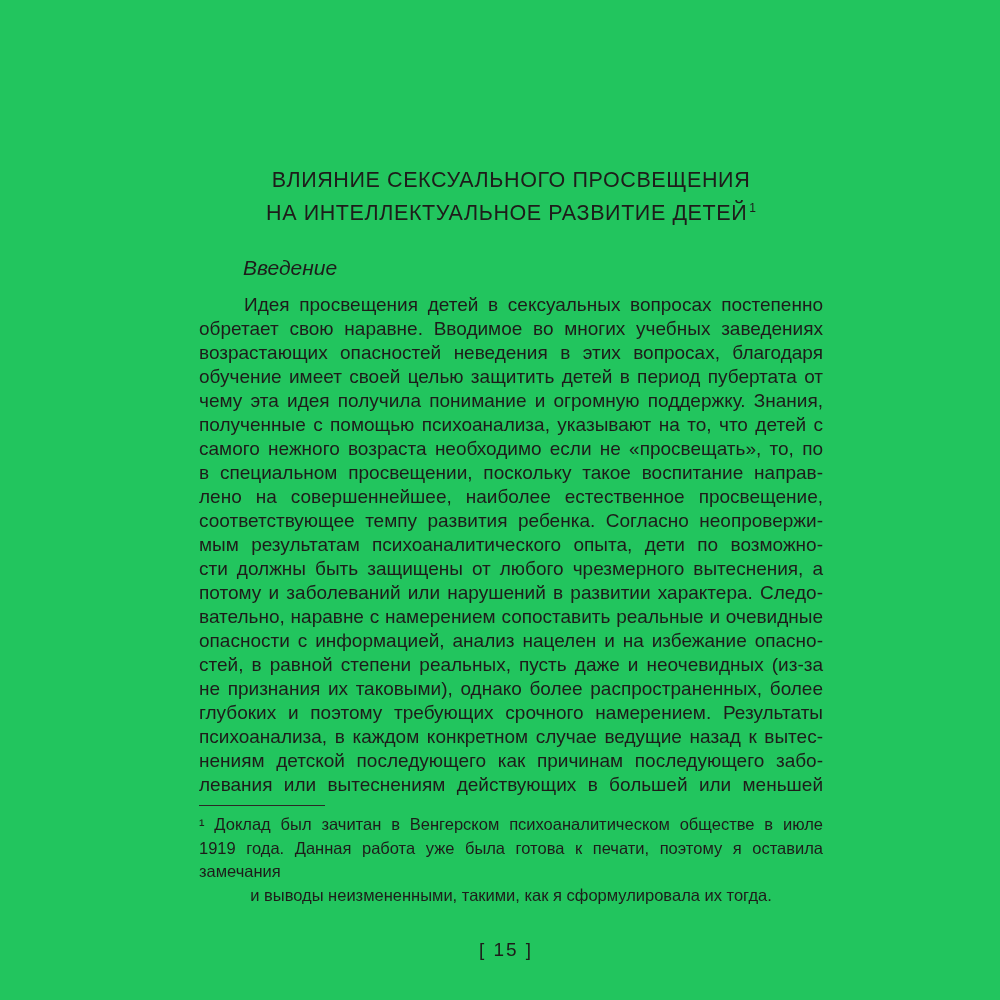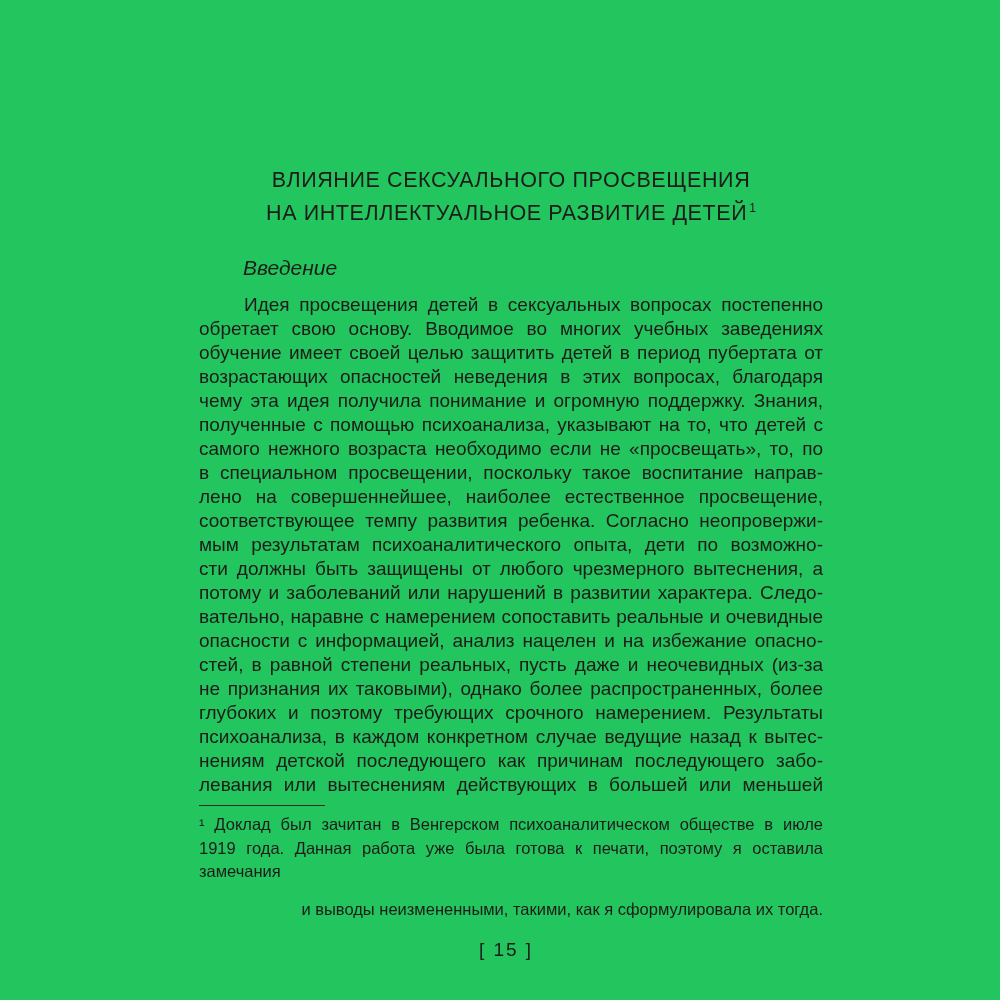--- a/index.html
+++ b/index.html
@@ -64,23 +64,22 @@
   .footnote-block {
     margin-top: 7px;
     font-size: 16.5px;
     line-height: 23.5px;
   }
   .fn-line {
     text-align: justify;
     text-align-last: justify;
   }
   .fn-line.fn-last {
-    text-align: right;
+    text-align: center;
     text-align-last: auto;
-    margin-top: 14px;
   }
   .page-number {
     position: absolute;
     left: 6px;
     top: 939px;
     width: 1000px;
     text-align: center;
     font-size: 19px;
     letter-spacing: 2px;
   }
@@ -93,23 +92,23 @@
 
     <header class="title-block">
       <div class="title-line">ВЛИЯНИЕ СЕКСУАЛЬНОГО ПРОСВЕЩЕНИЯ</div>
       <div class="title-line"><span>НА ИНТЕЛЛЕКТУАЛЬНОЕ РАЗВИТИЕ ДЕТЕЙ</span><sup class="fn-marker">1</sup></div>
     </header>
 
     <h2 class="section-heading">Введение</h2>
 
     <div class="body-block">
       <div class="body-line first-line">Идея просвещения детей в сексуальных вопросах постепенно</div>
-      <div class="body-line">обретает свою основу. Вводимое во многих учебных заведениях</div>
+      <div class="body-line">обретает свою наравне. Вводимое во многих учебных заведениях</div>
+      <div class="body-line">возрастающих опасностей неведения в этих вопросах, благодаря</div>
       <div class="body-line">обучение имеет своей целью защитить детей в период пубертата от</div>
-      <div class="body-line">возрастающих опасностей неведения в этих вопросах, благодаря</div>
       <div class="body-line">чему эта идея получила понимание и огромную поддержку. Знания,</div>
       <div class="body-line">полученные с помощью психоанализа, указывают на то, что детей с</div>
       <div class="body-line">самого нежного возраста необходимо если не «просвещать», то, по</div>
       <div class="body-line">в специальном просвещении, поскольку такое воспитание направ-</div>
       <div class="body-line">лено на совершеннейшее, наиболее естественное просвещение,</div>
       <div class="body-line">соответствующее темпу развития ребенка. Согласно неопровержи-</div>
       <div class="body-line">мым результатам психоаналитического опыта, дети по возможно-</div>
       <div class="body-line">сти должны быть защищены от любого чрезмерного вытеснения, а</div>
       <div class="body-line">потому и заболеваний или нарушений в развитии характера. Следо-</div>
       <div class="body-line">вательно, наравне с намерением сопоставить реальные и очевидные</div>

